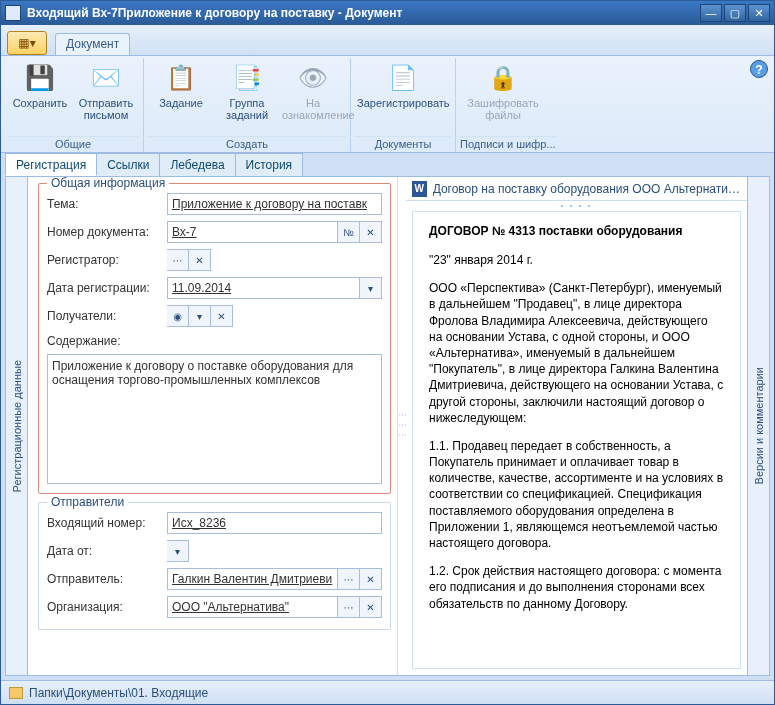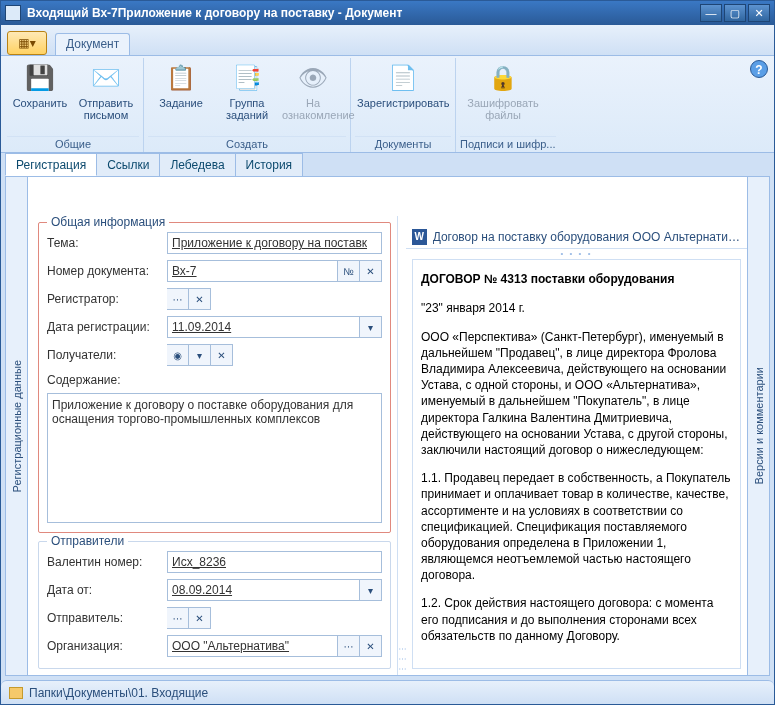--- a/index.html
+++ b/index.html
@@ -23,42 +23,42 @@
   .help { position:absolute; right:6px; top:4px; width:18px; height:18px; border-radius:9px; background:#5a9ee6; color:#fff; text-align:center; line-height:18px; font-weight:bold; border:1px solid #2a5a97;}
   .infobar { height:26px; margin:4px; background:linear-gradient(#fff3c7,#ffe9a3); border:1px solid #e0c25a; padding:4px 8px; color:#5a4a10; font-size:12px;}
   .viewtabs { height:24px; margin:0 4px; display:flex; border-bottom:1px solid #9cbce6;}
   .vtab { padding:4px 10px; background:#e1ecf9; border:1px solid #9cbce6; border-bottom:none; margin-right:-1px; color:#0c4a6e; font-size:12px;}
   .vtab.active { background:#fff; border-bottom:1px solid #fff; position:relative; z-index:1;}
   .workarea { flex:1; margin:0 4px 4px 4px; background:#fff; border:1px solid #9cbce6; border-top:none; display:flex; position:relative; overflow:hidden; min-height:0;}
   .sidetab-left, .sidetab-right { width:22px; background:#e7f0fb; border:1px solid #9cbce6; display:flex; align-items:center; justify-content:center;}
   .sidetab-left { border-width:0 1px 0 0;}
   .sidetab-right { border-width:0 0 0 1px;}
   .sidetab-left span, .sidetab-right span { writing-mode:vertical-rl; transform:rotate(180deg); color:#2b4f7c; font-size:11px;}
-  .center { flex:1; display:flex; min-width:0;align-items:flex-end;}
+  .center { flex:1; display:flex; min-width:0;}
   .formpane { width:370px; border-right:1px solid #cfdff3; padding:6px 6px 6px 10px; overflow:hidden; display:flex; flex-direction:column;}
   .groupbox { border:1px solid #e0897e; border-radius:2px; padding:8px 8px 6px 8px; margin-bottom:8px; position:relative;}
   .groupbox > legend, .grouptitle { position:absolute; top:-8px; left:8px; background:#fff; padding:0 4px; color:#2b4f7c; font-size:12px;}
   .groupbox2 { border:1px solid #c9d8ec; border-radius:2px; padding:8px 8px 6px 8px; position:relative;}
   .row { display:flex; align-items:center; height:24px; margin-bottom:4px;}
   .lbl { width:120px; color:#333; font-size:12px;}
   .inp { flex:1; display:flex;}
   .inp input { flex:1; height:22px; border:1px solid #a6bedb; padding:0 4px; font-size:12px; color:#333; min-width:0;text-decoration:underline;}
   .minibtn { width:22px; height:22px; border:1px solid #a6bedb; border-left:none; background:#f0f5fc; display:flex; align-items:center; justify-content:center; font-size:10px; color:#2b4f7c;}
   .ta { width:100%; height:130px; border:1px solid #a6bedb; padding:4px; font-size:12px; color:#333; resize:none; font-family:inherit;}
   .preview { flex:1; display:flex; flex-direction:column; min-width:0;}
   .filehdr { height:24px; display:flex; align-items:center; padding:2px 6px; gap:6px; border-bottom:1px solid #cfdff3;}
   .filehdr .wicon { width:16px; height:16px; background:#2b5797; color:#fff; font-size:10px; font-weight:bold; display:flex; align-items:center; justify-content:center;}
   .filehdr .fname { color:#2b4f7c; font-size:12px; white-space:nowrap; overflow:hidden; text-overflow:ellipsis;}
   .dots { height:8px; text-align:center; color:#9cbce6; font-size:8px; letter-spacing:2px;}
-  .doc { flex:1; margin:2px 6px 6px 6px; border:1px solid #cfdff3; padding:12px 8px; overflow:auto; font-size:12px; color:#000; font-family:Verdana, sans-serif;}
+  .doc { flex:1; margin:2px 6px 6px 6px; border:1px solid #cfdff3; padding:12px 16px; overflow:auto; font-size:12px; color:#000; font-family:Verdana, sans-serif;}
   .doc h3 { font-size:12px; margin:0 0 14px 0;}
   .doc p { margin:0 0 12px 0; line-height:1.35;}
   .vdots { width:8px; display:flex; align-items:center; justify-content:center; color:#9cbce6; font-size:8px;}
   .vdots span { writing-mode:vertical-rl; letter-spacing:2px;}
-  .status { height:24px; background:linear-gradient(#e7f0fb,#cfe0f5); border-top:1px solid #9cbce6; display:flex; align-items:center; padding:0 8px; gap:6px; color:#2b4f7c; font-size:12px;border-radius:6px;}
+  .status { height:24px; background:linear-gradient(#e7f0fb,#cfe0f5); border-top:1px solid #9cbce6; display:flex; align-items:center; padding:0 8px; gap:6px; color:#2b4f7c; font-size:12px;}
   .status .folder { width:14px; height:12px; background:#f5c96a; border:1px solid #c59a2c;}
 </style>
 </head>
 <body>
 
 <div class="window">
 
   <div class="titlebar">
     <div class="icon"></div>
     <div class="title">Входящий Вх-7Приложение к договору на поставку - Документ</div>
@@ -187,35 +187,35 @@
           </div>
           <div class="row" style="height:18px">
             <div class="lbl">Содержание:</div>
           </div>
           <textarea class="ta" style="">Приложение к договору о поставке оборудования для оснащения торгово-промышленных комплексов</textarea>
         </div>
 
         <div class="groupbox2">
           <div class="grouptitle">Отправители</div>
           <div class="row">
-            <div class="lbl">Валентин номер:</div>
+            <div class="lbl">Входящий номер:</div>
             <div class="inp">
                 <input value="Исх_8236" style="">
               </div>
           </div>
           <div class="row">
             <div class="lbl">Дата от:</div>
             <div class="inp">
-              <input value="08.09.2014" style="">
               <div class="minibtn">▾</div>
             </div>
           </div>
           <div class="row">
             <div class="lbl">Отправитель:</div>
             <div class="inp">
+              <input value="Галкин Валентин Дмитриеви" style="">
               <div class="minibtn">⋯</div>
               <div class="minibtn">✕</div>
             </div>
           </div>
           <div class="row">
             <div class="lbl">Организация:</div>
             <div class="inp">
               <input value="ООО &quot;Альтернатива&quot;" style="">
               <div class="minibtn">⋯</div>
               <div class="minibtn">✕</div>

